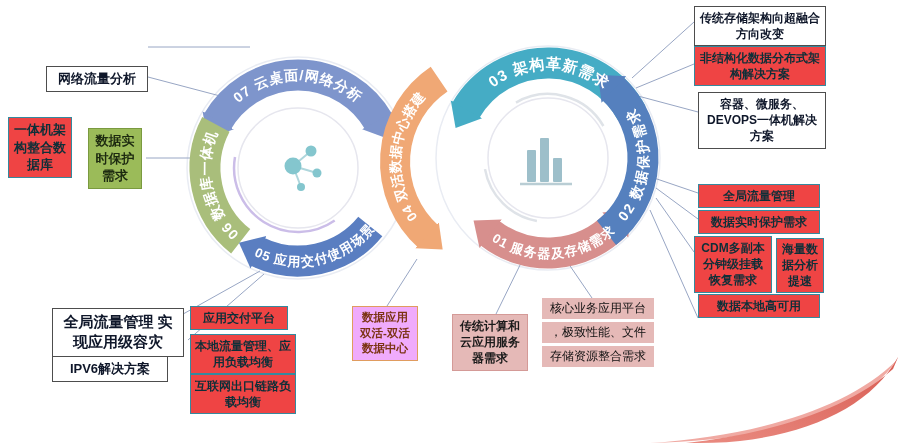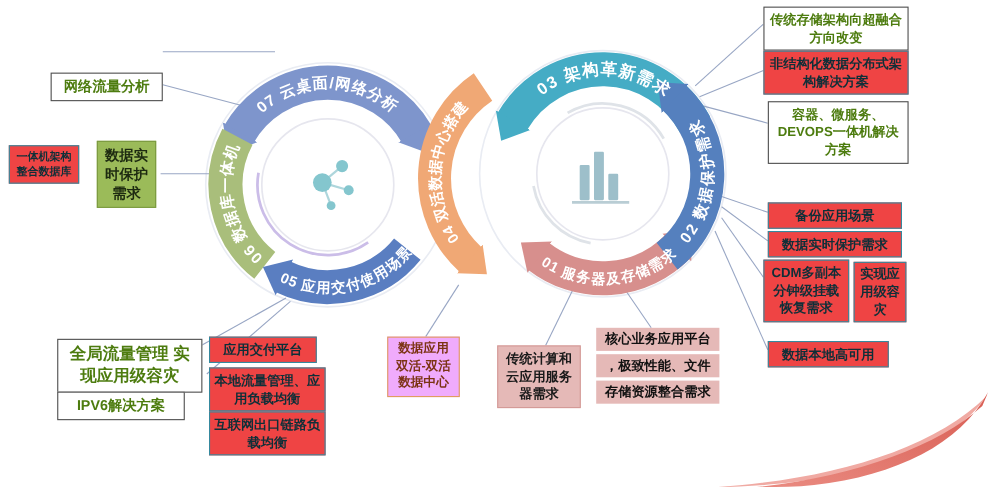--- a/index.html
+++ b/index.html
@@ -1,27 +1,27 @@
 <!DOCTYPE html>
 <html><head>
 <meta charset="utf-8">
 <style>
   html,body{margin:0;padding:0;background:#fff;}
   .stage{position:relative;width:898px;height:443px;background:#ffffff;overflow:hidden;
          font-family:"Liberation Sans","DejaVu Sans",sans-serif;}
   .stage svg{position:absolute;left:0;top:0;}
   .box{position:absolute;box-sizing:border-box;font-weight:bold;font-size:12px;line-height:1.35;
-       color:#4d7c0f;text-align:center;padding:3px 4px;}
+       color:#0f172a;text-align:center;padding:3px 4px;}
   .box.white{background:#fff;border:1px solid #4d4d4d;}
   .box.teal{background:#ef4444;border:1px solid #35899e;color:#0e2f38;}
   .box.green{background:#9BBB59;border:1px solid #7a9a3f;color:#1d2a10;}
   .box.orange{background:#f0abfc;border:1px solid #e09c5f;color:#7b3313;}
   .box.pink{background:#E5B9B7;border:1px solid #d49a97;color:#1a1a1a;}
   .strips{position:absolute;width:112px;}
-  .strip{background:#E5B9B7;margin-bottom:3px;padding:2px 3px;font-weight:bold;font-size:12px;
+  .strip{background:#E5B9B7;margin-bottom:3px;padding:2px 3px;font-weight:normal;font-size:12px;
          text-align:center;color:#111;}
   .arc-label{fill:#ffffff;font-weight:bold;font-family:"Liberation Sans","DejaVu Sans",sans-serif;}
   .fs14{font-size:14px;letter-spacing:1.5px;} .fs13{font-size:13px;letter-spacing:.5px;}
   .fs15{font-size:15px;letter-spacing:2px;} .fs135{font-size:13.5px;letter-spacing:1px;}
 </style>
 </head>
 <body>
 
 <div class="stage">
 
@@ -116,40 +116,40 @@
   <text class="arc-label fs13" dominant-baseline="central"><textPath href="#p01" startOffset="50%" text-anchor="middle">01 服务器及存储需求</textPath></text>
   <text class="arc-label fs135" dominant-baseline="central"><textPath href="#p04" startOffset="50%" text-anchor="middle">04 双活数据中心搭建</textPath></text>
 
   <g>
     <path d="M 650 443 C 755 436 848 409 897 360 C 858 416 762 441 650 443 Z" fill="#f0aaa3"></path>
     <path d="M 686 443 C 778 433 852 406 893 369 L 899 355 C 874 403 816 432 740 441 C 722 443 704 443 686 443 Z" fill="url(#swgrad)"></path>
   </g>
 </svg>
 
   <div class="box white" style="left:46px;top:66px;width:102px;font-size:13px">网络流量分析</div>
-  <div class="box teal" style="left:8px;top:132px;width:64px;font-size:10px;padding:3px 5px">一体机架构整合数据库</div>
+  <div class="box teal" style="left:8px;top:117px;width:64px;font-size:13px;padding:3px 5px">一体机架构整合数据库</div>
   <div class="box green" style="left:88px;top:128px;width:54px;font-size:13px">数据实时保护需求</div>
 
   <div class="box white" style="left:52px;top:308px;width:132px;font-size:15px">全局流量管理 实现应用级容灾</div>
   <div class="box white" style="left:52px;top:356px;width:116px;font-size:13px">IPV6解决方案</div>
   <div class="box teal" style="left:190px;top:306px;width:98px">应用交付平台</div>
   <div class="box teal" style="left:190px;top:334px;width:106px">本地流量管理、应用负载均衡</div>
   <div class="box teal" style="left:190px;top:374px;width:106px">互联网出口链路负载均衡</div>
 
   <div class="box orange" style="left:352px;top:306px;width:66px;font-size:11.5px">数据应用双活-双活数据中心</div>
   <div class="box pink" style="left:452px;top:314px;width:76px">传统计算和云应用服务器需求</div>
 
   <div class="strips" style="left:542px;top:298px">
     <div class="strip">核心业务应用平台</div>
     <div class="strip">，极致性能、文件</div>
     <div class="strip">存储资源整合需求</div>
   </div>
 
   <div class="box white" style="left:694px;top:6px;width:132px">传统存储架构向超融合方向改变</div>
   <div class="box teal" style="left:694px;top:46px;width:132px">非结构化数据分布式架构解决方案</div>
   <div class="box white" style="left:698px;top:92px;width:128px">容器、微服务、DEVOPS一体机解决方案</div>
-  <div class="box teal" style="left:698px;top:184px;width:122px">备份应用场景</div>
+  <div class="box teal" style="left:698px;top:184px;width:122px">全局流量管理</div>
   <div class="box teal" style="left:698px;top:210px;width:122px">数据实时保护需求</div>
   <div class="box teal" style="left:694px;top:236px;width:78px">CDM多副本分钟级挂载恢复需求</div>
-  <div class="box teal" style="left:776px;top:238px;width:48px;padding:2px 4px">实现应用级容灾</div>
-  <div class="box teal" style="left:698px;top:310px;width:110px">数据本地高可用</div>
+  <div class="box teal" style="left:776px;top:238px;width:48px;padding:2px 4px">海量数据分析提速</div>
+  <div class="box teal" style="left:698px;top:294px;width:122px">数据本地高可用</div>
 
 </div>
 
 </body></html>

